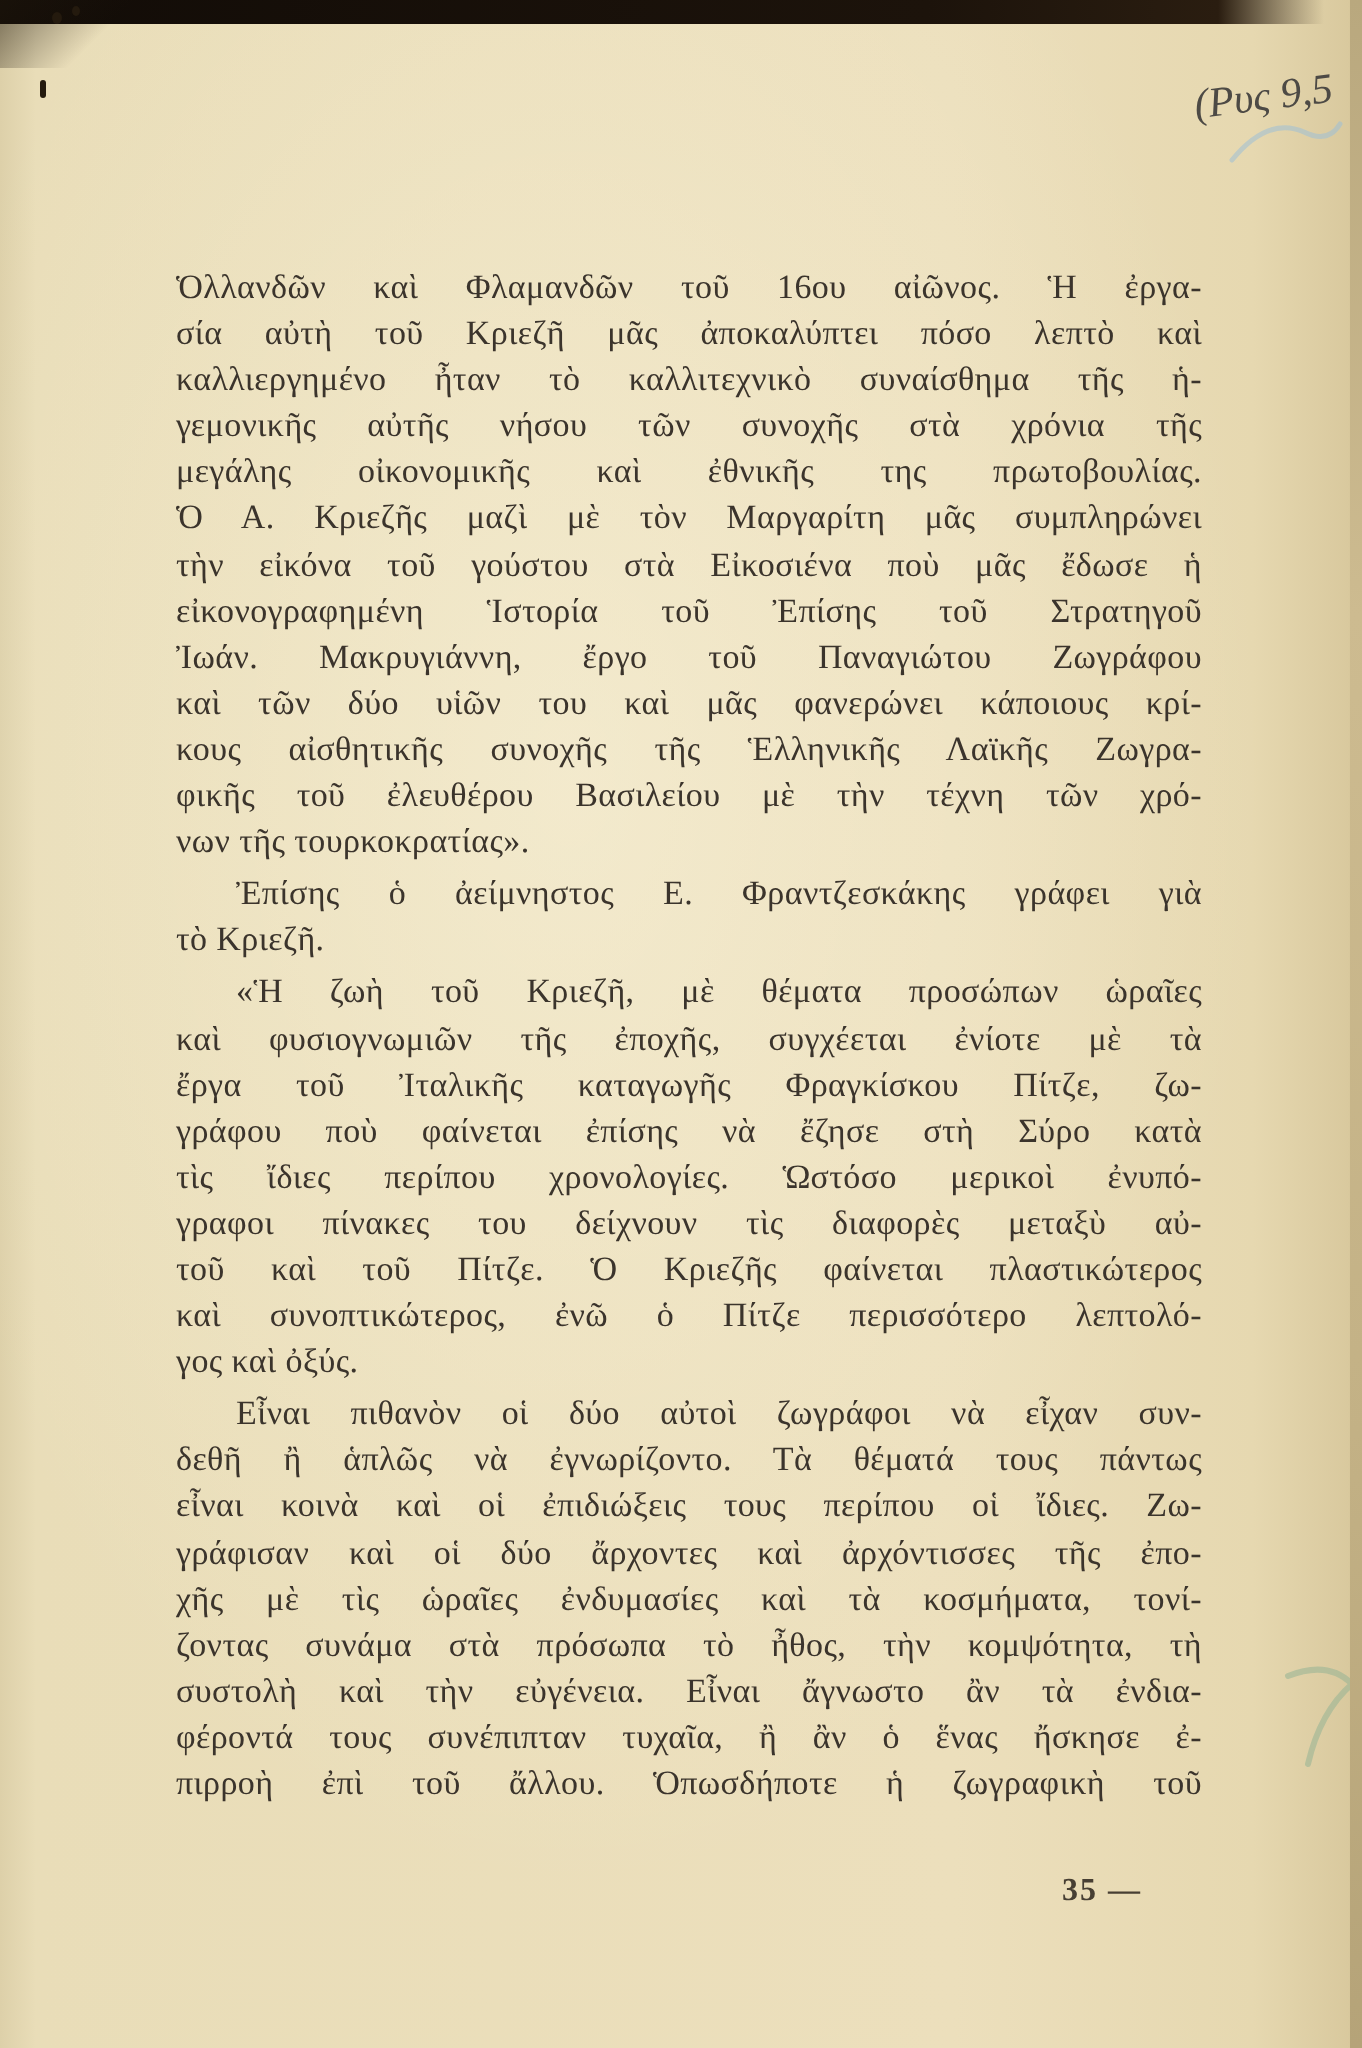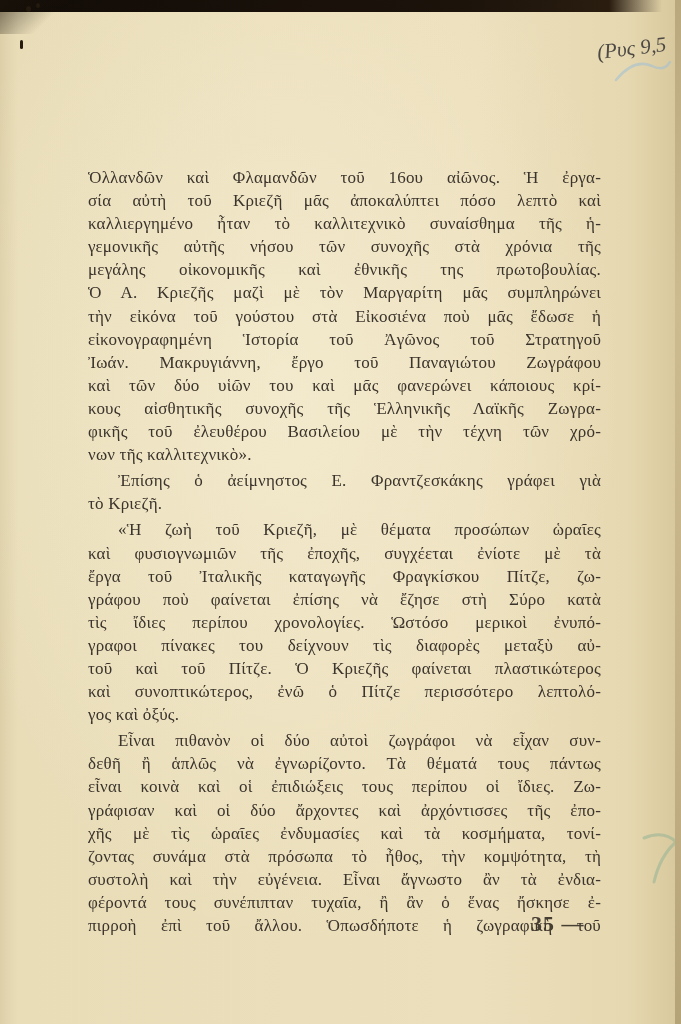--- a/index.html
+++ b/index.html
@@ -39,36 +39,35 @@
   }
   #text-block {
     position: absolute;
     left: 88px;
     top: 132px;
     width: 513px;
     color: #3b342c;
     font-size: 17px;
     line-height: 23.1px;
     letter-spacing: 0.2px;
-    margin-top: 34px;
   }
   .para { margin: 0 0 3px 0; }
   .line {
     text-align: justify;
     text-align-last: justify;
     text-justify: inter-word;
     white-space: normal;
   }
   .line.flush { text-align-last: left; }
   .line.first { padding-left: 30px; }
   #page-number {
     position: absolute;
     left: 531px;
-    top: 911px;
-    font-size: 22px;
+    top: 937px;
+    font-size: 16px;
     font-weight: bold;
     color: #473f33;
     letter-spacing: 1px;
   }
   #handwritten-note {
     position: absolute;
     left: 597px;
     top: 36px;
     font-size: 21px;
     font-style: italic;
@@ -119,26 +118,26 @@
 
   <div id="text-block">
       <div class="para">
         <div class="line">Ὁλλανδῶν καὶ Φλαμανδῶν τοῦ 16ου αἰῶνος. Ἡ ἐργα-</div>
         <div class="line">σία αὐτὴ τοῦ Κριεζῆ μᾶς ἀποκαλύπτει πόσο λεπτὸ καὶ</div>
         <div class="line">καλλιεργημένο ἦταν τὸ καλλιτεχνικὸ συναίσθημα τῆς ἡ-</div>
         <div class="line">γεμονικῆς αὐτῆς νήσου τῶν συνοχῆς στὰ χρόνια τῆς</div>
         <div class="line">μεγάλης  οἰκονομικῆς καὶ ἐθνικῆς της  πρωτοβουλίας.</div>
         <div class="line">Ὁ Α. Κριεζῆς μαζὶ μὲ τὸν Μαργαρίτη μᾶς συμπληρώνει</div>
         <div class="line">τὴν εἰκόνα τοῦ γούστου στὰ Εἰκοσιένα ποὺ μᾶς ἔδωσε ἡ</div>
-        <div class="line">εἰκονογραφημένη Ἱστορία τοῦ Ἀγῶνος τοῦ Στρατηγοῦ</div>
+        <div class="line">εἰκονογραφημένη Ἱστορία τοῦ Ἐπίσης τοῦ Στρατηγοῦ</div>
         <div class="line">Ἰωάν. Μακρυγιάννη, ἔργο τοῦ Παναγιώτου Ζωγράφου</div>
         <div class="line">καὶ τῶν δύο υἱῶν του καὶ μᾶς φανερώνει κάποιους  κρί-</div>
         <div class="line">κους αἰσθητικῆς συνοχῆς τῆς Ἑλληνικῆς Λαϊκῆς Ζωγρα-</div>
         <div class="line">φικῆς τοῦ ἐλευθέρου Βασιλείου μὲ τὴν τέχνη τῶν χρό-</div>
-        <div class="line flush">νων τῆς καλλιτεχνικὸ».</div>
+        <div class="line flush">νων τῆς τουρκοκρατίας».</div>
       </div>
       <div class="para">
         <div class="line first">Ἐπίσης ὁ ἀείμνηστος Ε. Φραντζεσκάκης γράφει γιὰ</div>
         <div class="line flush">τὸ Κριεζῆ.</div>
       </div>
       <div class="para">
         <div class="line first">«Ἡ ζωὴ τοῦ Κριεζῆ, μὲ θέματα προσώπων ὡραῖες</div>
         <div class="line">καὶ φυσιογνωμιῶν τῆς ἐποχῆς, συγχέεται ἐνίοτε μὲ τὰ</div>
         <div class="line">ἔργα τοῦ Ἰταλικῆς καταγωγῆς Φραγκίσκου Πίτζε, ζω-</div>
         <div class="line">γράφου ποὺ φαίνεται ἐπίσης νὰ ἔζησε στὴ Σύρο κατὰ</div>

